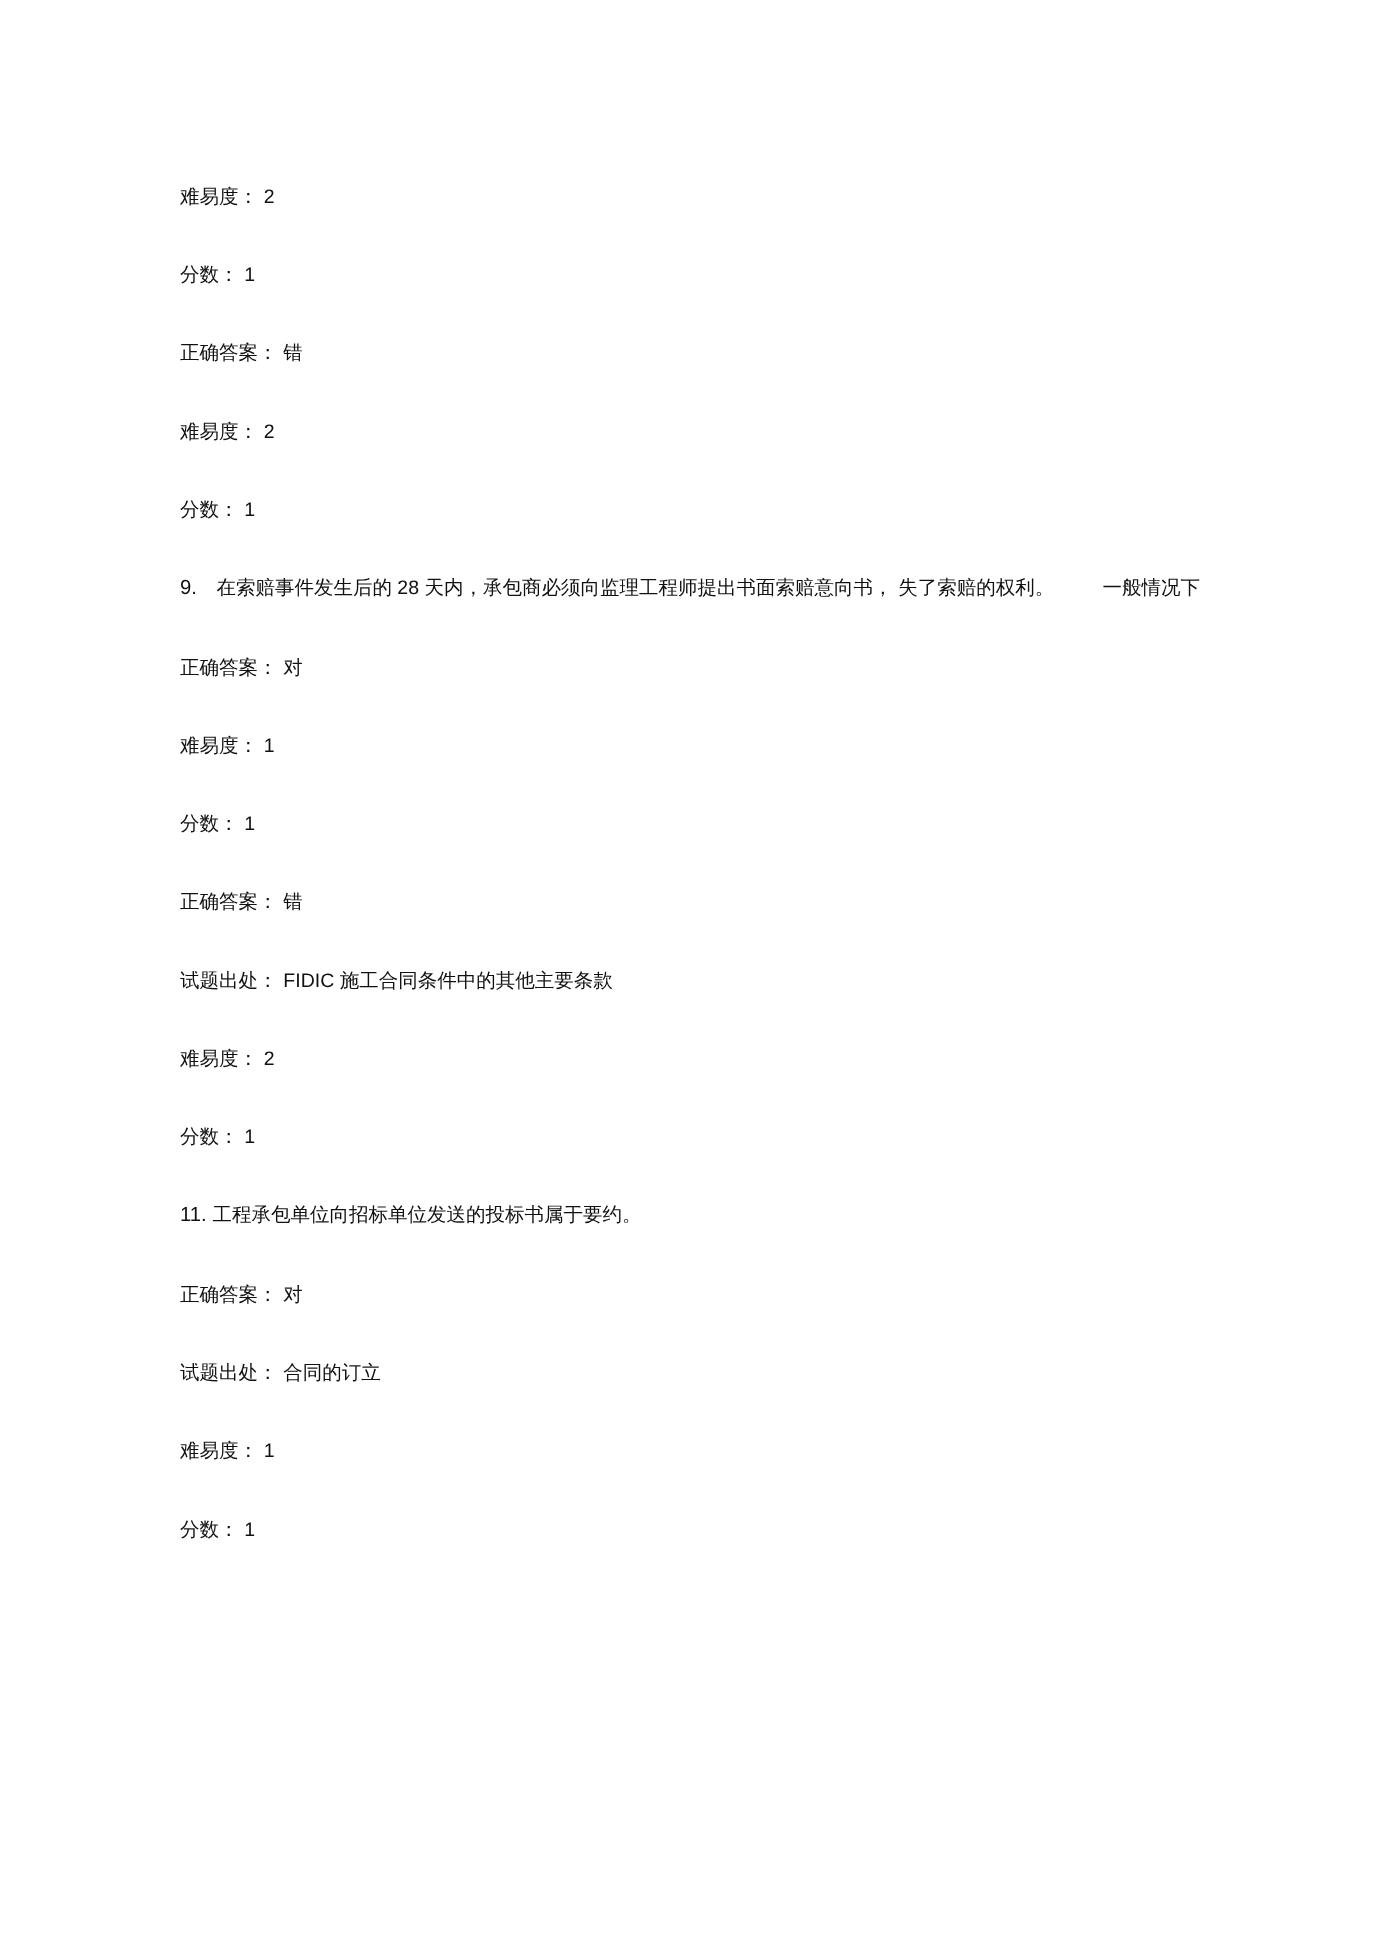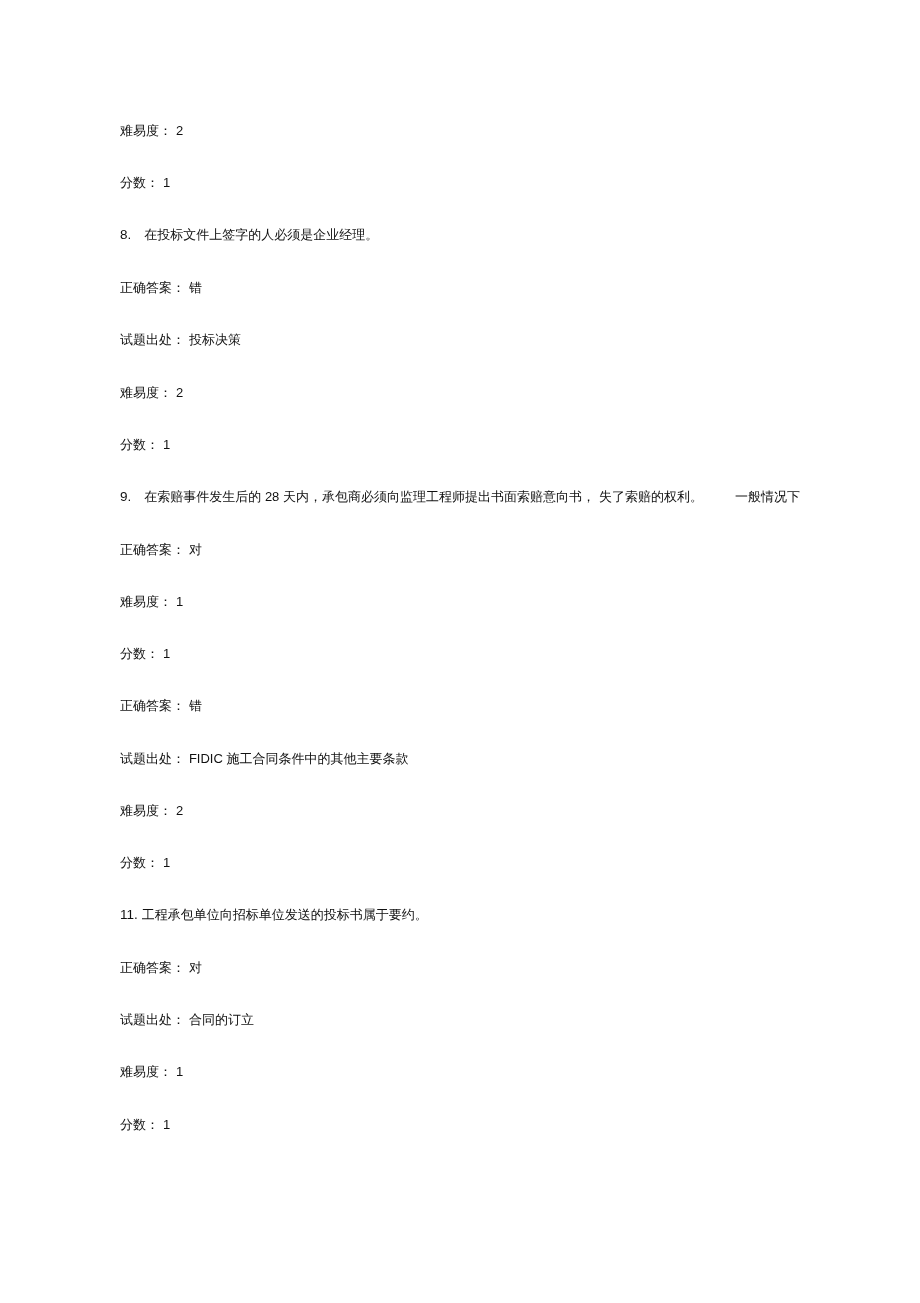--- a/index.html
+++ b/index.html
@@ -46,27 +46,21 @@
 <div class="page">
 
   <div class="line">
     <span>难易度：</span><span class="gap-small"></span><span class="num">2</span>
   </div>
   <div class="line">
     <span>分数：</span><span class="gap-small"></span><span class="num">1</span>
   </div>
 
   <div class="line">
-    <span class="q-num-bold">8.</span><span class="gap-med"></span><span>在投标文件上签字的人必须是企业经理。</span>
-  </div>
-  <div class="line">
     <span>正确答案：</span><span class="gap-small"></span><span>错</span>
-  </div>
-  <div class="line">
-    <span>试题出处：</span><span class="gap-small"></span><span>投标决策</span>
   </div>
   <div class="line">
     <span>难易度：</span><span class="gap-small"></span><span class="num">2</span>
   </div>
   <div class="line">
     <span>分数：</span><span class="gap-small"></span><span class="num">1</span>
   </div>
 
   <div class="line q9-wrap">
     <span>

